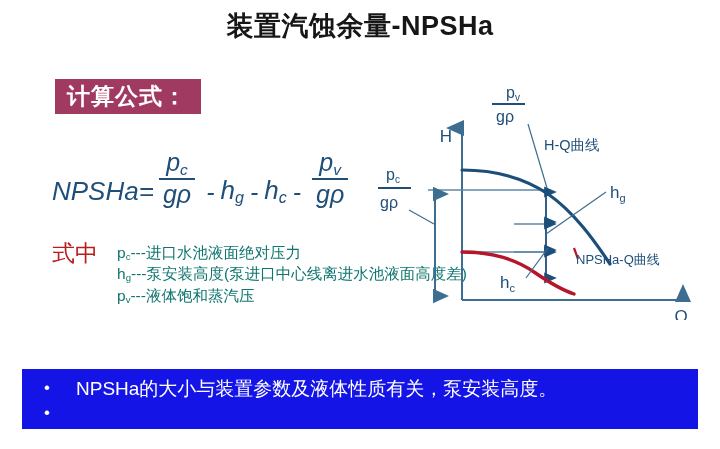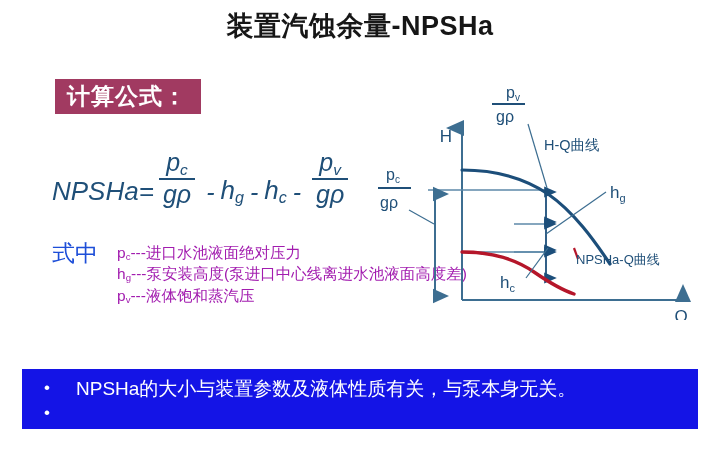--- a/index.html
+++ b/index.html
@@ -48,25 +48,25 @@
     line-height:1.0;
   }
   .frac .num{padding:0 4px 1px 4px;font-size:25px;}
   .frac .den{padding:2px 4px 0 4px;font-size:25px;border-top:2px solid #1f4f78;}
   .op{margin:0 6px;font-size:25px;}
   sub{font-size:0.62em;vertical-align:-0.25em;}
 
   
   .shizhong{
     position:absolute;left:52px;top:238px;
-    color:#1d4ed8;font-size:23px;
+    color:#b91c1c;font-size:23px;
   }
   .legend{
     position:absolute;left:117px;top:243px;
-    color:#a21caf;font-size:15.5px;line-height:1.34;
+    color:#0f766e;font-size:15.5px;line-height:1.34;
   }
   .legend div{white-space:nowrap;}
 
   
   .chart{
     position:absolute;left:378px;top:82px;width:338px;height:238px;
   }
   .chart svg{display:block;}
 
   
@@ -180,20 +180,20 @@
       <text x="122" y="206" font-family="Liberation Sans, sans-serif" font-size="17" fill="#1f4f78">h<tspan font-size="11" dy="4">c</tspan></text>
 
       <text x="166" y="68" font-family="Liberation Sans, sans-serif" font-size="14.5" fill="#1f4f78">H-Q曲线</text>
       <text x="198" y="182" font-family="Liberation Sans, sans-serif" font-size="13" fill="#1f4f78">NPSHa-Q曲线</text>
     </svg>
   </div>
 
   <div class="bluebox">
     <div class="bullet-row">
       <span class="bullet-dot">•</span>
-      <span class="bullet-txt">NPSHa的大小与装置参数及液体性质有关，与泵本身无关。</span>
+      <span class="bullet-txt">NPSHa的大小与装置参数及液体性质有关，泵安装高度。</span>
     </div>
     <div class="bullet-row">
       <span class="bullet-dot">•</span>
     </div>
   </div>
 
 </div>
 
 </body></html>

